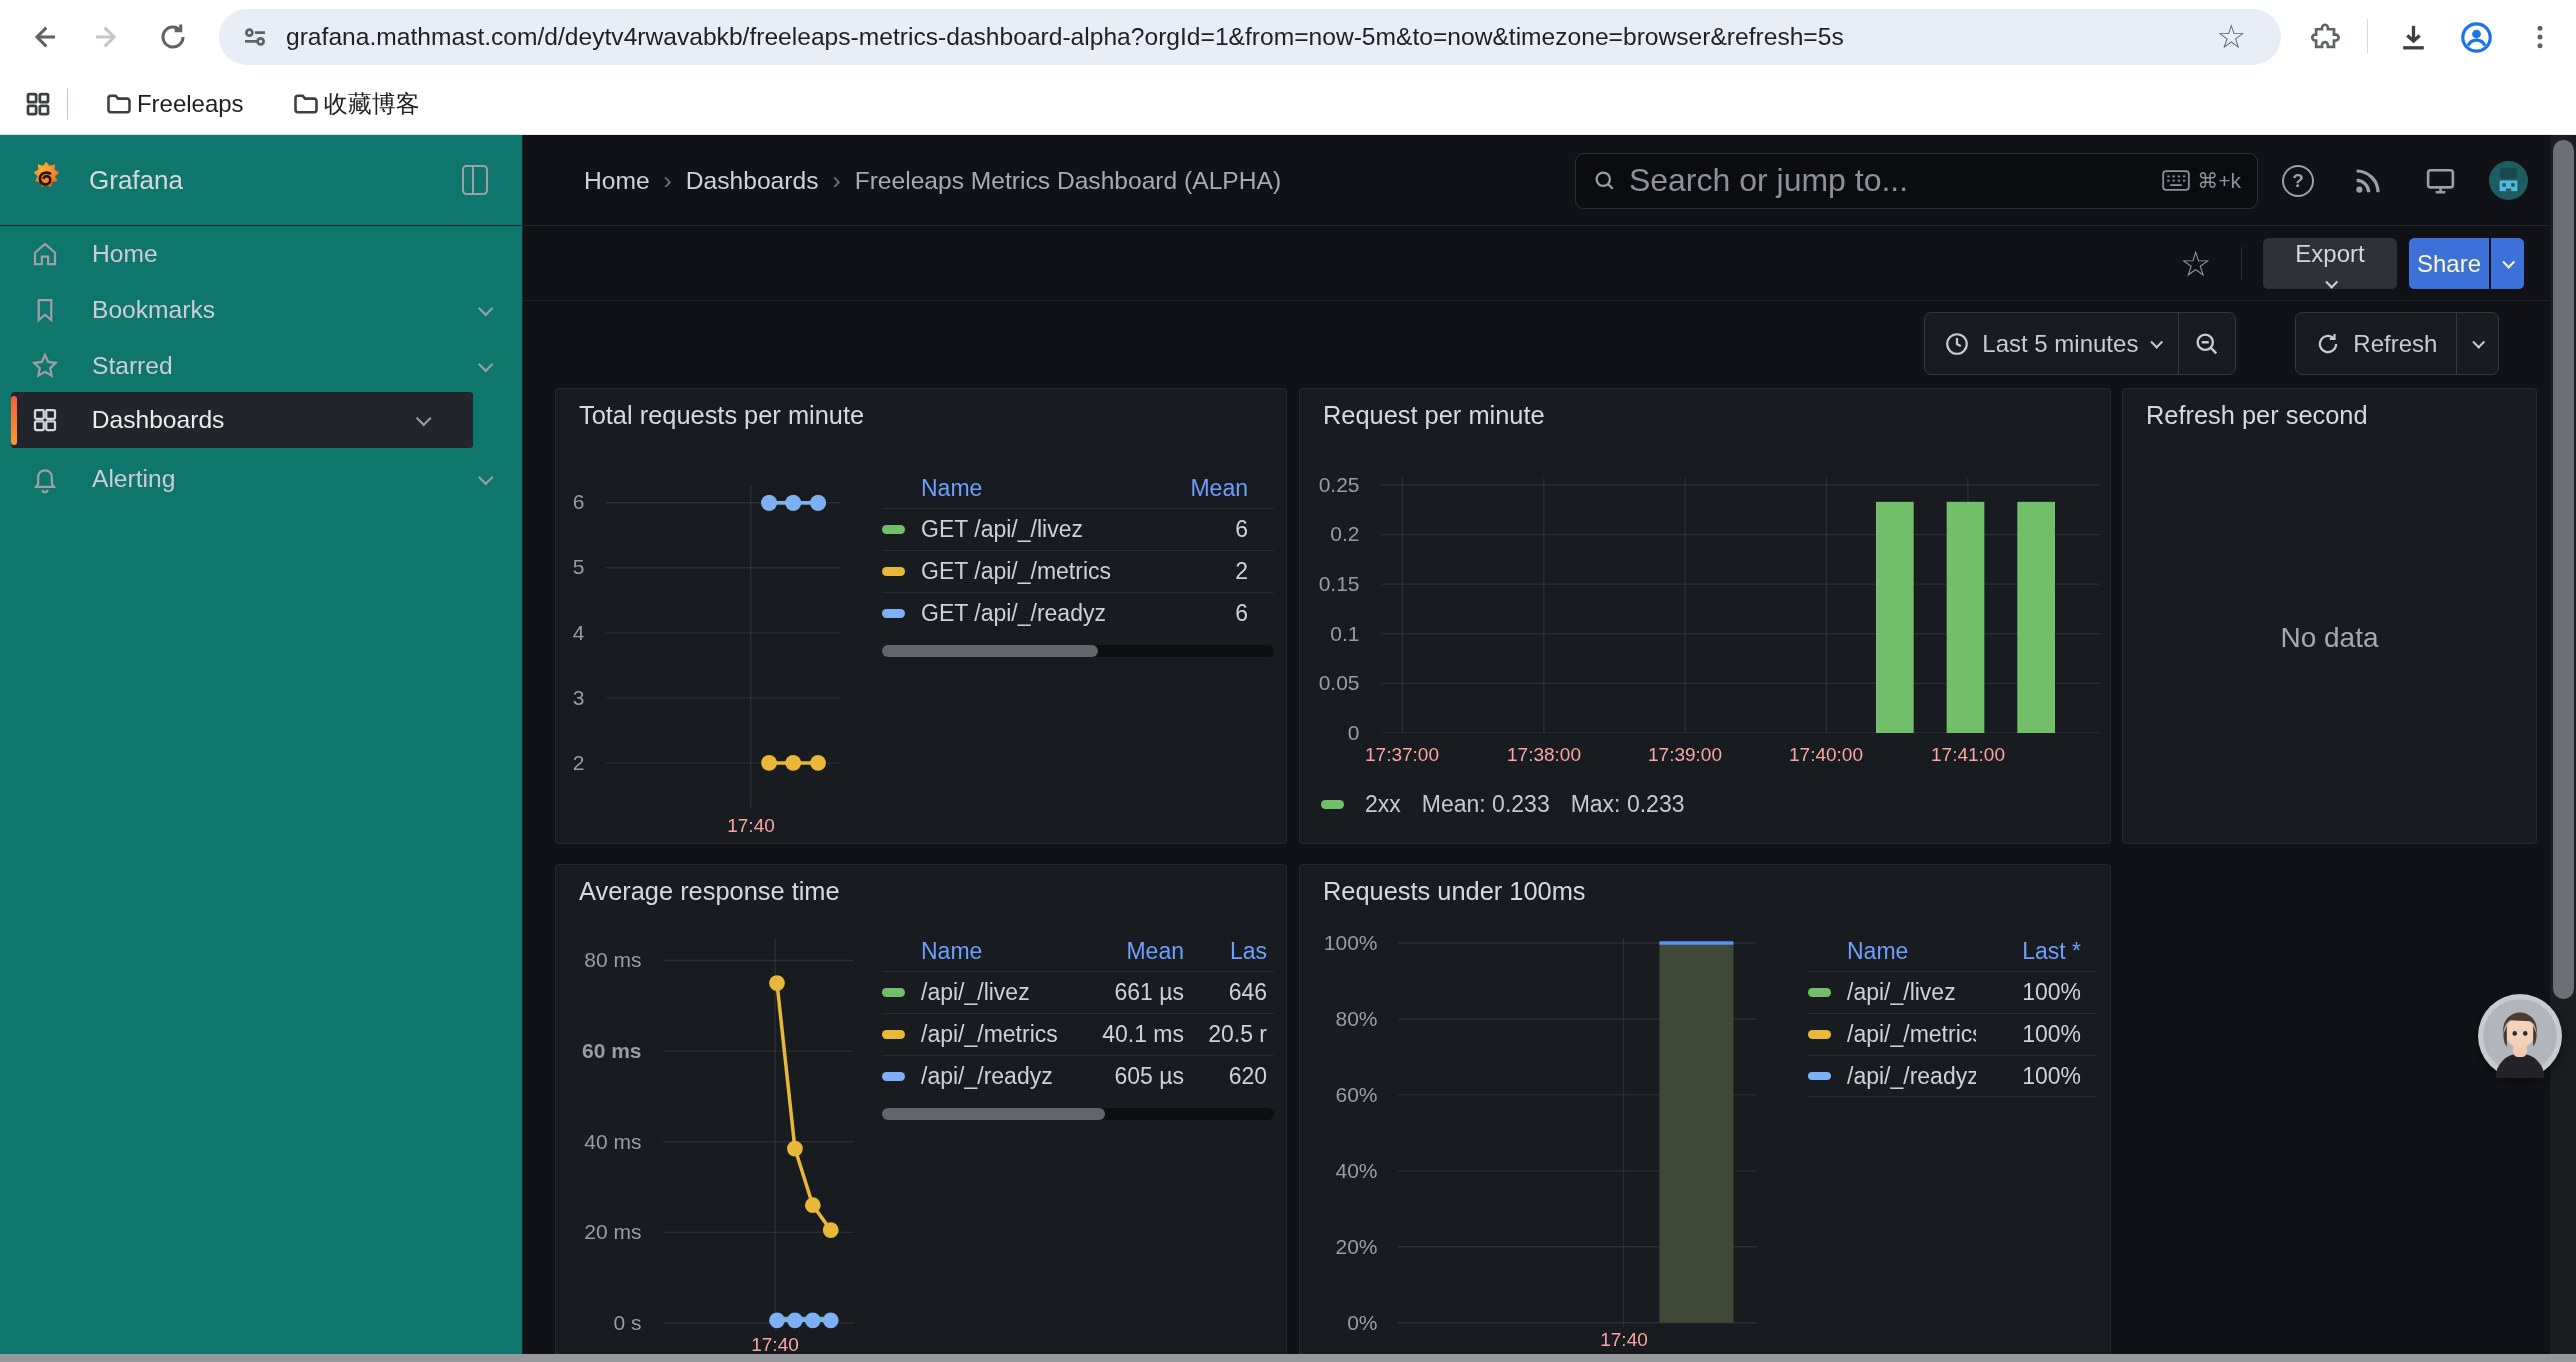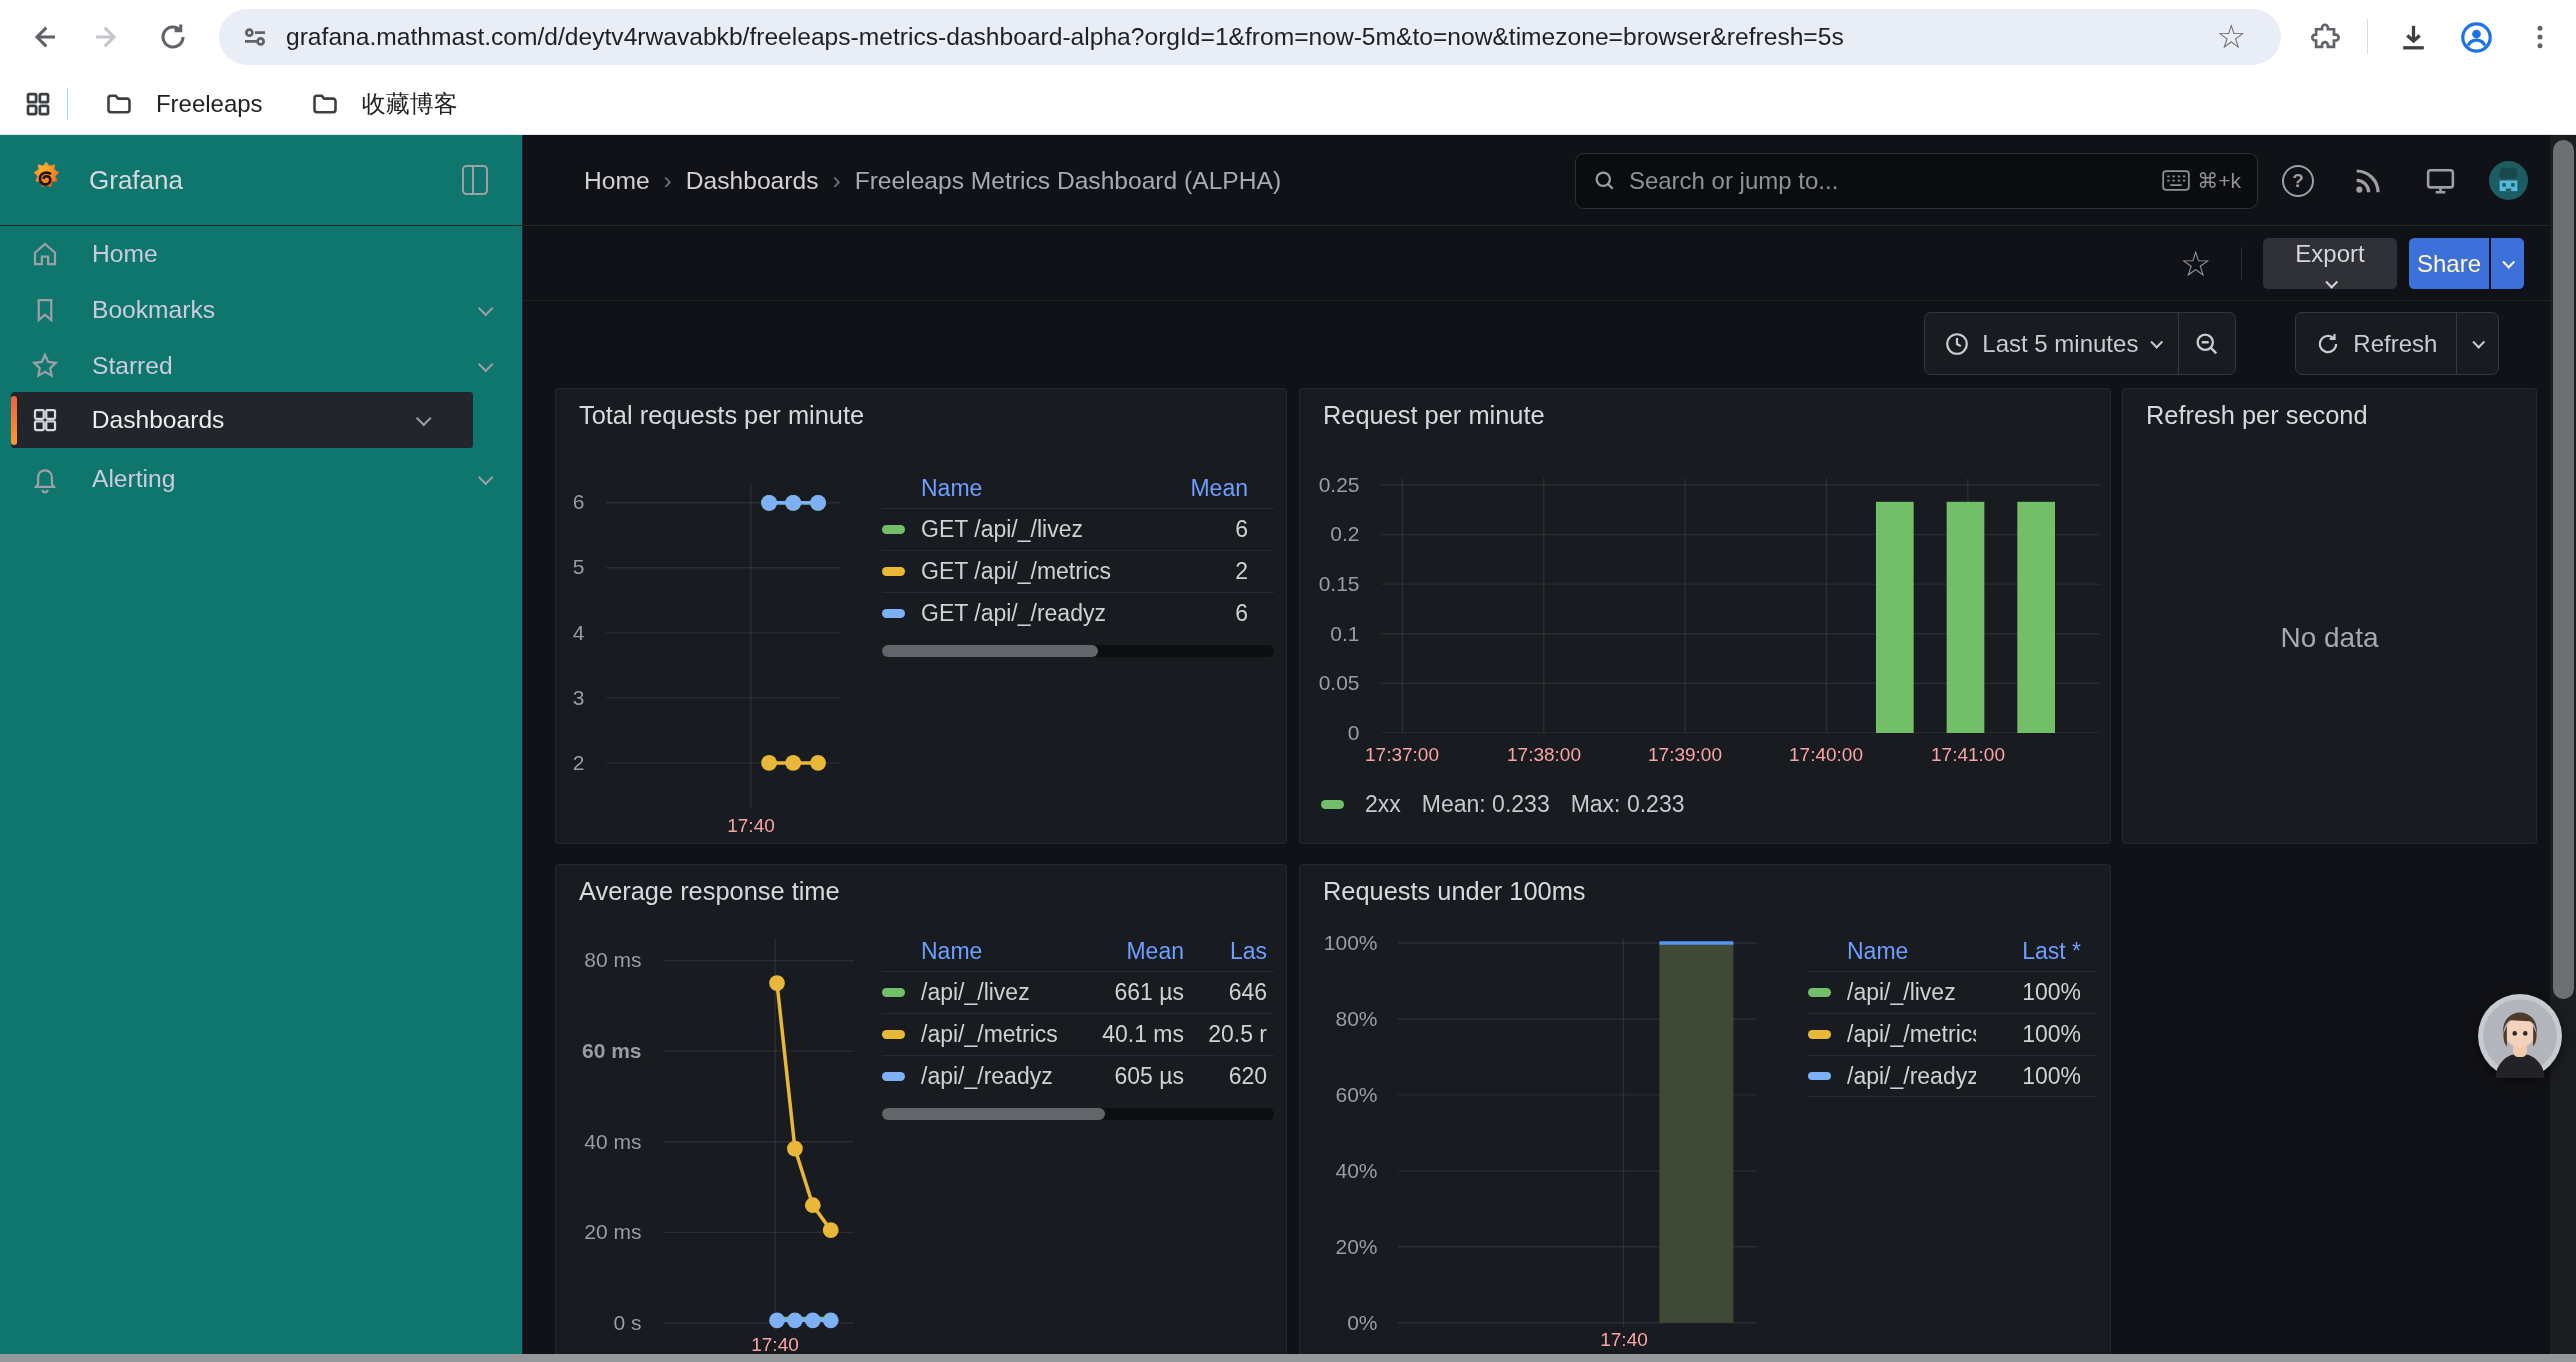--- a/index.html
+++ b/index.html
@@ -14,21 +14,21 @@
 
   
   .browser-toolbar { left:0; top:0; width:2576px; height:74px; background:#ffffff; }
   .nav-ico { position:absolute; top:10.5px; width:53px; height:53px; border-radius:50%;
              display:flex; align-items:center; justify-content:center; cursor:pointer; }
   .url-pill { position:absolute; left:219px; top:8.8px; width:2062px; height:56px;
               background:#e9eef6; border-radius:28px; display:flex; align-items:center; }
   .url-text { font-size:24.6px; color:#202124; white-space:nowrap; overflow:hidden; }
   .bookmarks-bar { left:0; top:74px; width:2576px; height:61px; background:#ffffff;
                    border-bottom:0.9px solid #e3e6ea; display:flex; align-items:center; }
-  .bm-item { display:flex; align-items:center; gap:23px; height:46px; padding:0 16px;
+  .bm-item { display:flex; align-items:center; gap:4px; height:46px; padding:0 16px;
              border-radius:23px; font-size:24px; color:#202124; cursor:pointer; }
 
   
   .app { left:0; top:135px; width:2576px; height:1228px; background:#111217; overflow:hidden; }
   .sidebar { position:absolute; left:0; top:0; width:523px; height:1228px;
              border-right:0.9px solid #222427; background:#0f766e; }
   .brand-row { position:absolute; left:0; top:0; width:523px; height:91px;
                display:flex; align-items:center; border-bottom:0.9px solid #222427; }
   .brand-title { font-size:26px; font-weight:500; color:#d8d9df; margin-left:23px; }
   .side-item { position:absolute; left:0; width:523px; height:56px; display:flex;
@@ -45,21 +45,21 @@
 
   .app-header { position:absolute; left:523px; top:0; width:2053px; height:91px;
                 border-bottom:0.9px solid #222427; }
   .crumb { font-size:24.6px; color:#d2d3d8; cursor:pointer; }
   .crumb.current { color:#a8aab1; cursor:default; }
   .crumb-sep { font-size:24.6px; color:#73757c; padding:0 14px; }
   .search-box { position:absolute; left:1052px; top:17.5px; width:683px; height:56px;
                 background:#0b0c0f; border:0.9px solid #2f3136; border-radius:8.8px;
                 display:flex; align-items:center; padding:0 16px; cursor:text; }
   .search-box input { flex:1; background:transparent; border:none; outline:none;
-                      font-size:24px; color:#9fa1a8; font-family:inherit; margin-left:12.3px; }
+                      font-size:32px; color:#9fa1a8; font-family:inherit; margin-left:12.3px; }
   .search-box input::placeholder { color:#8f9197; }
   .shortcut { display:flex; align-items:center; gap:7px; color:#8f9197; font-size:21px; }
   .hdr-icobtn { position:absolute; top:24.6px; width:42px; height:42px; display:flex;
                 align-items:center; justify-content:center; cursor:pointer; }
   .help-circle { width:32px; height:32px; border:2.2px solid #9d9fa5; border-radius:50%;
                  display:flex; align-items:center; justify-content:center;
                  font-size:19px; font-weight:bold; color:#9d9fa5; }
 
   
   .toolbar-row { position:absolute; left:523px; top:91px; width:2053px; height:75px;

